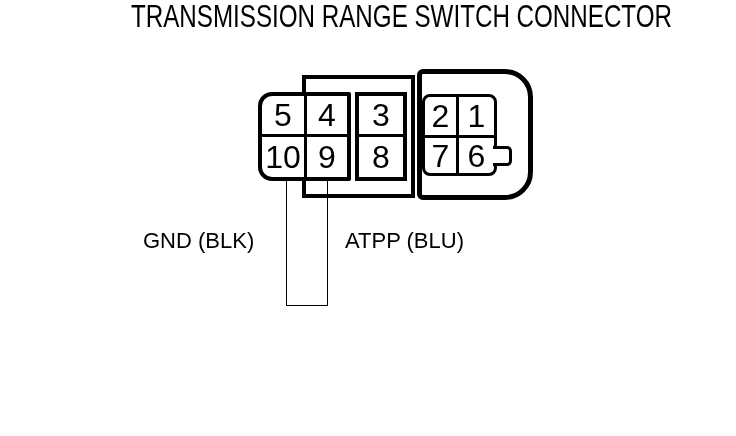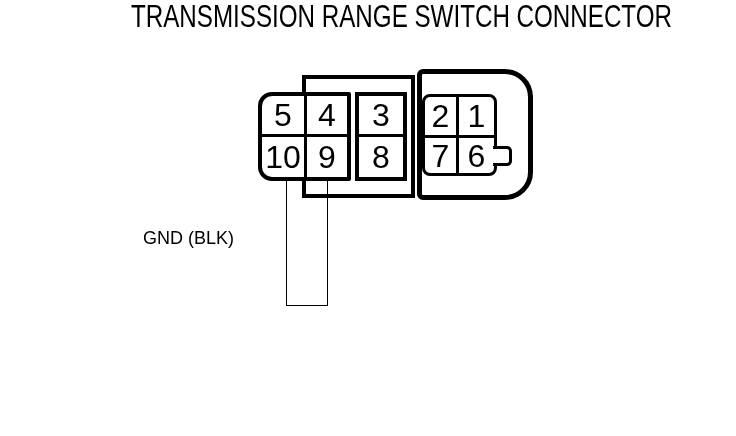--- a/index.html
+++ b/index.html
@@ -8,21 +8,21 @@
     background:#ffffff; color:#000000;
     font-family:"Liberation Sans","DejaVu Sans",sans-serif;
     overflow:hidden;
     margin-left:36px;
   }
   .title {
     position:absolute; left:95px; top:-1px;
     font-size:31px; line-height:1.15; white-space:nowrap;
     transform:scaleX(0.78); transform-origin:0 0;
   }
-  .lbl { position:absolute; font-size:18px; line-height:1.15; white-space:nowrap; }
+  .lbl { position:absolute; font-size:22px; line-height:1.15; white-space:nowrap; }
 
   
   .part { position:absolute; background:#ffffff; box-sizing:border-box; }
   .raised-key {
     left:266px; top:75px; width:113px; height:123px;
     border:4px solid #000; z-index:1;
   }
   .shell {
     left:381px; top:69px; width:116px; height:131px;
     border:5px solid #000; border-radius:6px 28px 28px 6px; z-index:1;
@@ -92,14 +92,15 @@
     </div>
 
     <div class="part tab6"></div>
 
     <div class="wire wire-l"></div>
     <div class="wire wire-r"></div>
     <div class="wire wire-b"></div>
   </div>
 
   <div class="lbl" style="left:107px; top:228px;">GND (BLK)</div>
+  <div class="lbl" style="left:309px; top:228px;">ATPP (BLU)</div>
 
 </div>
 
 </body></html>

